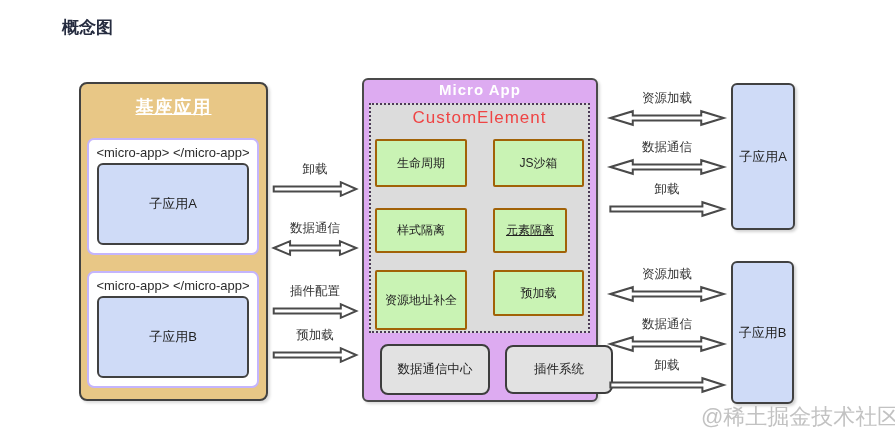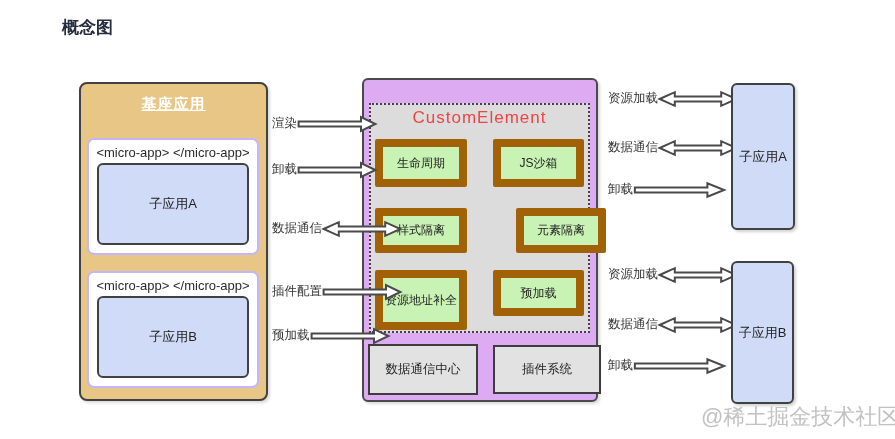--- a/index.html
+++ b/index.html
@@ -6,62 +6,62 @@
   body { background:#fff; font-family:"Liberation Sans","DejaVu Sans",sans-serif; }
   .canvas { position:relative; width:895px; height:439px; background:#ffffff; overflow:hidden; }
 
   .page-title { position:absolute; left:62px; top:16px; font-size:17px; font-weight:bold; color:#262c40; }
 
   
   .base-app { position:absolute; left:79px; top:82px; width:189px; height:319px;
     background:#e8c786; border:2px solid #414141; border-radius:8px;
     box-shadow:2px 2px 3px rgba(0,0,0,.15); }
   .base-app-title { position:absolute; left:79px; top:95px; width:189px; text-align:center;
-    font-size:15px; font-weight:bold; color:#ffffff; text-decoration:underline; letter-spacing:1px; }
+    font-size:18px; font-weight:bold; color:#ffffff; text-decoration:underline; letter-spacing:1px; }
   .slot { position:absolute; background:#ffffff; border:2px solid #c4b5fd; border-radius:7px; }
   .slot-a { left:87px; top:138px; width:172px; height:117px; }
   .slot-b { left:87px; top:271px; width:172px; height:117px; }
   .slot-tag { position:absolute; left:0; top:5px; width:100%; text-align:center;
     font-size:13px; color:#2b2b2b; white-space:nowrap; }
   .sub-app-inner { position:absolute; left:8px; top:23px; width:152px; height:82px;
     background:#cfdbf7; border:2px solid #414141; border-radius:6px;
     display:flex; align-items:center; justify-content:center; font-size:13px; color:#222; }
 
   
   .micro-app { position:absolute; left:362px; top:78px; width:236px; height:324px;
     background:#ddabf1; border:2px solid #4a4a4a; border-radius:6px;
     box-shadow:2px 2px 3px rgba(0,0,0,.15); }
   .micro-app-title { position:absolute; left:362px; top:81px; width:236px; text-align:center;
     font-size:15px; font-weight:bold; color:#ffffff; letter-spacing:1px; }
   .custom-element { position:absolute; left:369px; top:103px; width:221px; height:230px;
     background:#dcdcdc; border:2px dotted #4b3b55; }
   .ce-title { position:absolute; left:369px; top:108px; width:221px; text-align:center;
     font-size:17px; font-weight:normal; color:#ef4444; letter-spacing:1px; }
-  .feature { position:absolute; background:#c9f3b4; border:8px solid #a16207; border-radius:2px;
+  .feature { position:absolute; background:#c9f3b4; border:2px solid #a16207; border-radius:2px;
     display:flex; align-items:center; justify-content:center; font-size:12px; color:#222; }
   .f1 { left:375px; top:139px; width:92px; height:48px; }
   .f2 { left:493px; top:139px; width:91px; height:48px; }
   .f3 { left:375px; top:208px; width:92px; height:45px; }
-  .f4 { left:516px; top:208px; width:90px; height:45px; }
+  .f4 { left:493px; top:208px; width:74px; height:45px;text-decoration:underline; }
   .f5 { left:375px; top:270px; width:92px; height:60px; }
   .f6 { left:493px; top:270px; width:91px; height:46px; }
-  .module { position:absolute; background:#e2e2e2; border:2px solid #3d3d3d; border-radius:0;
-    display:flex; align-items:center; justify-content:center; font-size:12.5px; color:#222; }
+  .module { position:absolute; background:#e2e2e2; border:2px solid #3d3d3d; border-radius:8px;
+    display:flex; align-items:center; justify-content:center; font-size:12.5px; color:#222;margin-left:12px; }
   .m1 { left:368px; top:344px; width:110px; height:51px; }
   .m2 { left:493px; top:345px; width:108px; height:49px; }
 
   
   .sub-app-right { position:absolute; background:#cfdbf7; border:2px solid #414141; border-radius:6px;
     display:flex; align-items:center; justify-content:center; font-size:13px; color:#222;
     box-shadow:2px 2px 3px rgba(0,0,0,.18); }
   .sr-a { left:731px; top:83px; width:64px; height:147px; }
   .sr-b { left:731px; top:261px; width:63px; height:143px; }
 
   
-  .arrow-unit { position:absolute; display:flex; flex-direction:row; }
+  .arrow-unit { position:absolute; display:flex; flex-direction:column; align-items:center; }
   .arrow-label { font-size:12.5px; color:#333; line-height:15px; margin-bottom:4px; white-space:nowrap; }
   svg.arrow { display:block; width:100%; height:16px; overflow:visible; }
   svg.arrow use { fill:#ffffff; stroke:#4a4a4a; stroke-width:2; }
 
   .watermark { position:absolute; left:701px; top:402px; font-size:22px; color:#c2c2c2; white-space:nowrap; }
   .svg-defs { position:absolute; width:0; height:0; }
 </style>
 </head>
 <body>
 
@@ -82,39 +82,34 @@
   <div class="slot slot-a">
     <div class="slot-tag">&lt;micro-app&gt; &lt;/micro-app&gt;</div>
     <div class="sub-app-inner">子应用A</div>
   </div>
   <div class="slot slot-b">
     <div class="slot-tag">&lt;micro-app&gt; &lt;/micro-app&gt;</div>
     <div class="sub-app-inner">子应用B</div>
   </div>
 
   <div class="micro-app"></div>
+  <div class="micro-app-title">Micro App</div>
   <div class="custom-element"></div>
   <div class="ce-title">CustomElement</div>
 
   <div class="feature f1">生命周期</div>
   <div class="feature f2">JS沙箱</div>
   <div class="feature f3">样式隔离</div>
   <div class="feature f4">元素隔离</div>
   <div class="feature f5">资源地址补全</div>
   <div class="feature f6">预加载</div>
 
   <div class="module m1">数据通信中心</div>
   <div class="module m2">插件系统</div>
 
-  <div class="arrow-unit" style="left:272px;top:116px;width:86px">
-    <div class="arrow-label">渲染</div>
-    <svg class="arrow" viewBox="0 0 100 20" preserveAspectRatio="none">
-        <use href="#p-right" xlink:href="#p-right"></use>
-      </svg>
-  </div>
   <div class="arrow-unit" style="left:272px;top:162px;width:86px">
     <div class="arrow-label">卸载</div>
     <svg class="arrow" viewBox="0 0 100 20" preserveAspectRatio="none">
         <use href="#p-right" xlink:href="#p-right"></use>
       </svg>
   </div>
   <div class="arrow-unit" style="left:272px;top:221px;width:86px">
     <div class="arrow-label">数据通信</div>
     <svg class="arrow" viewBox="0 0 100 20" preserveAspectRatio="none">
         <use href="#p-both" xlink:href="#p-both"></use>

